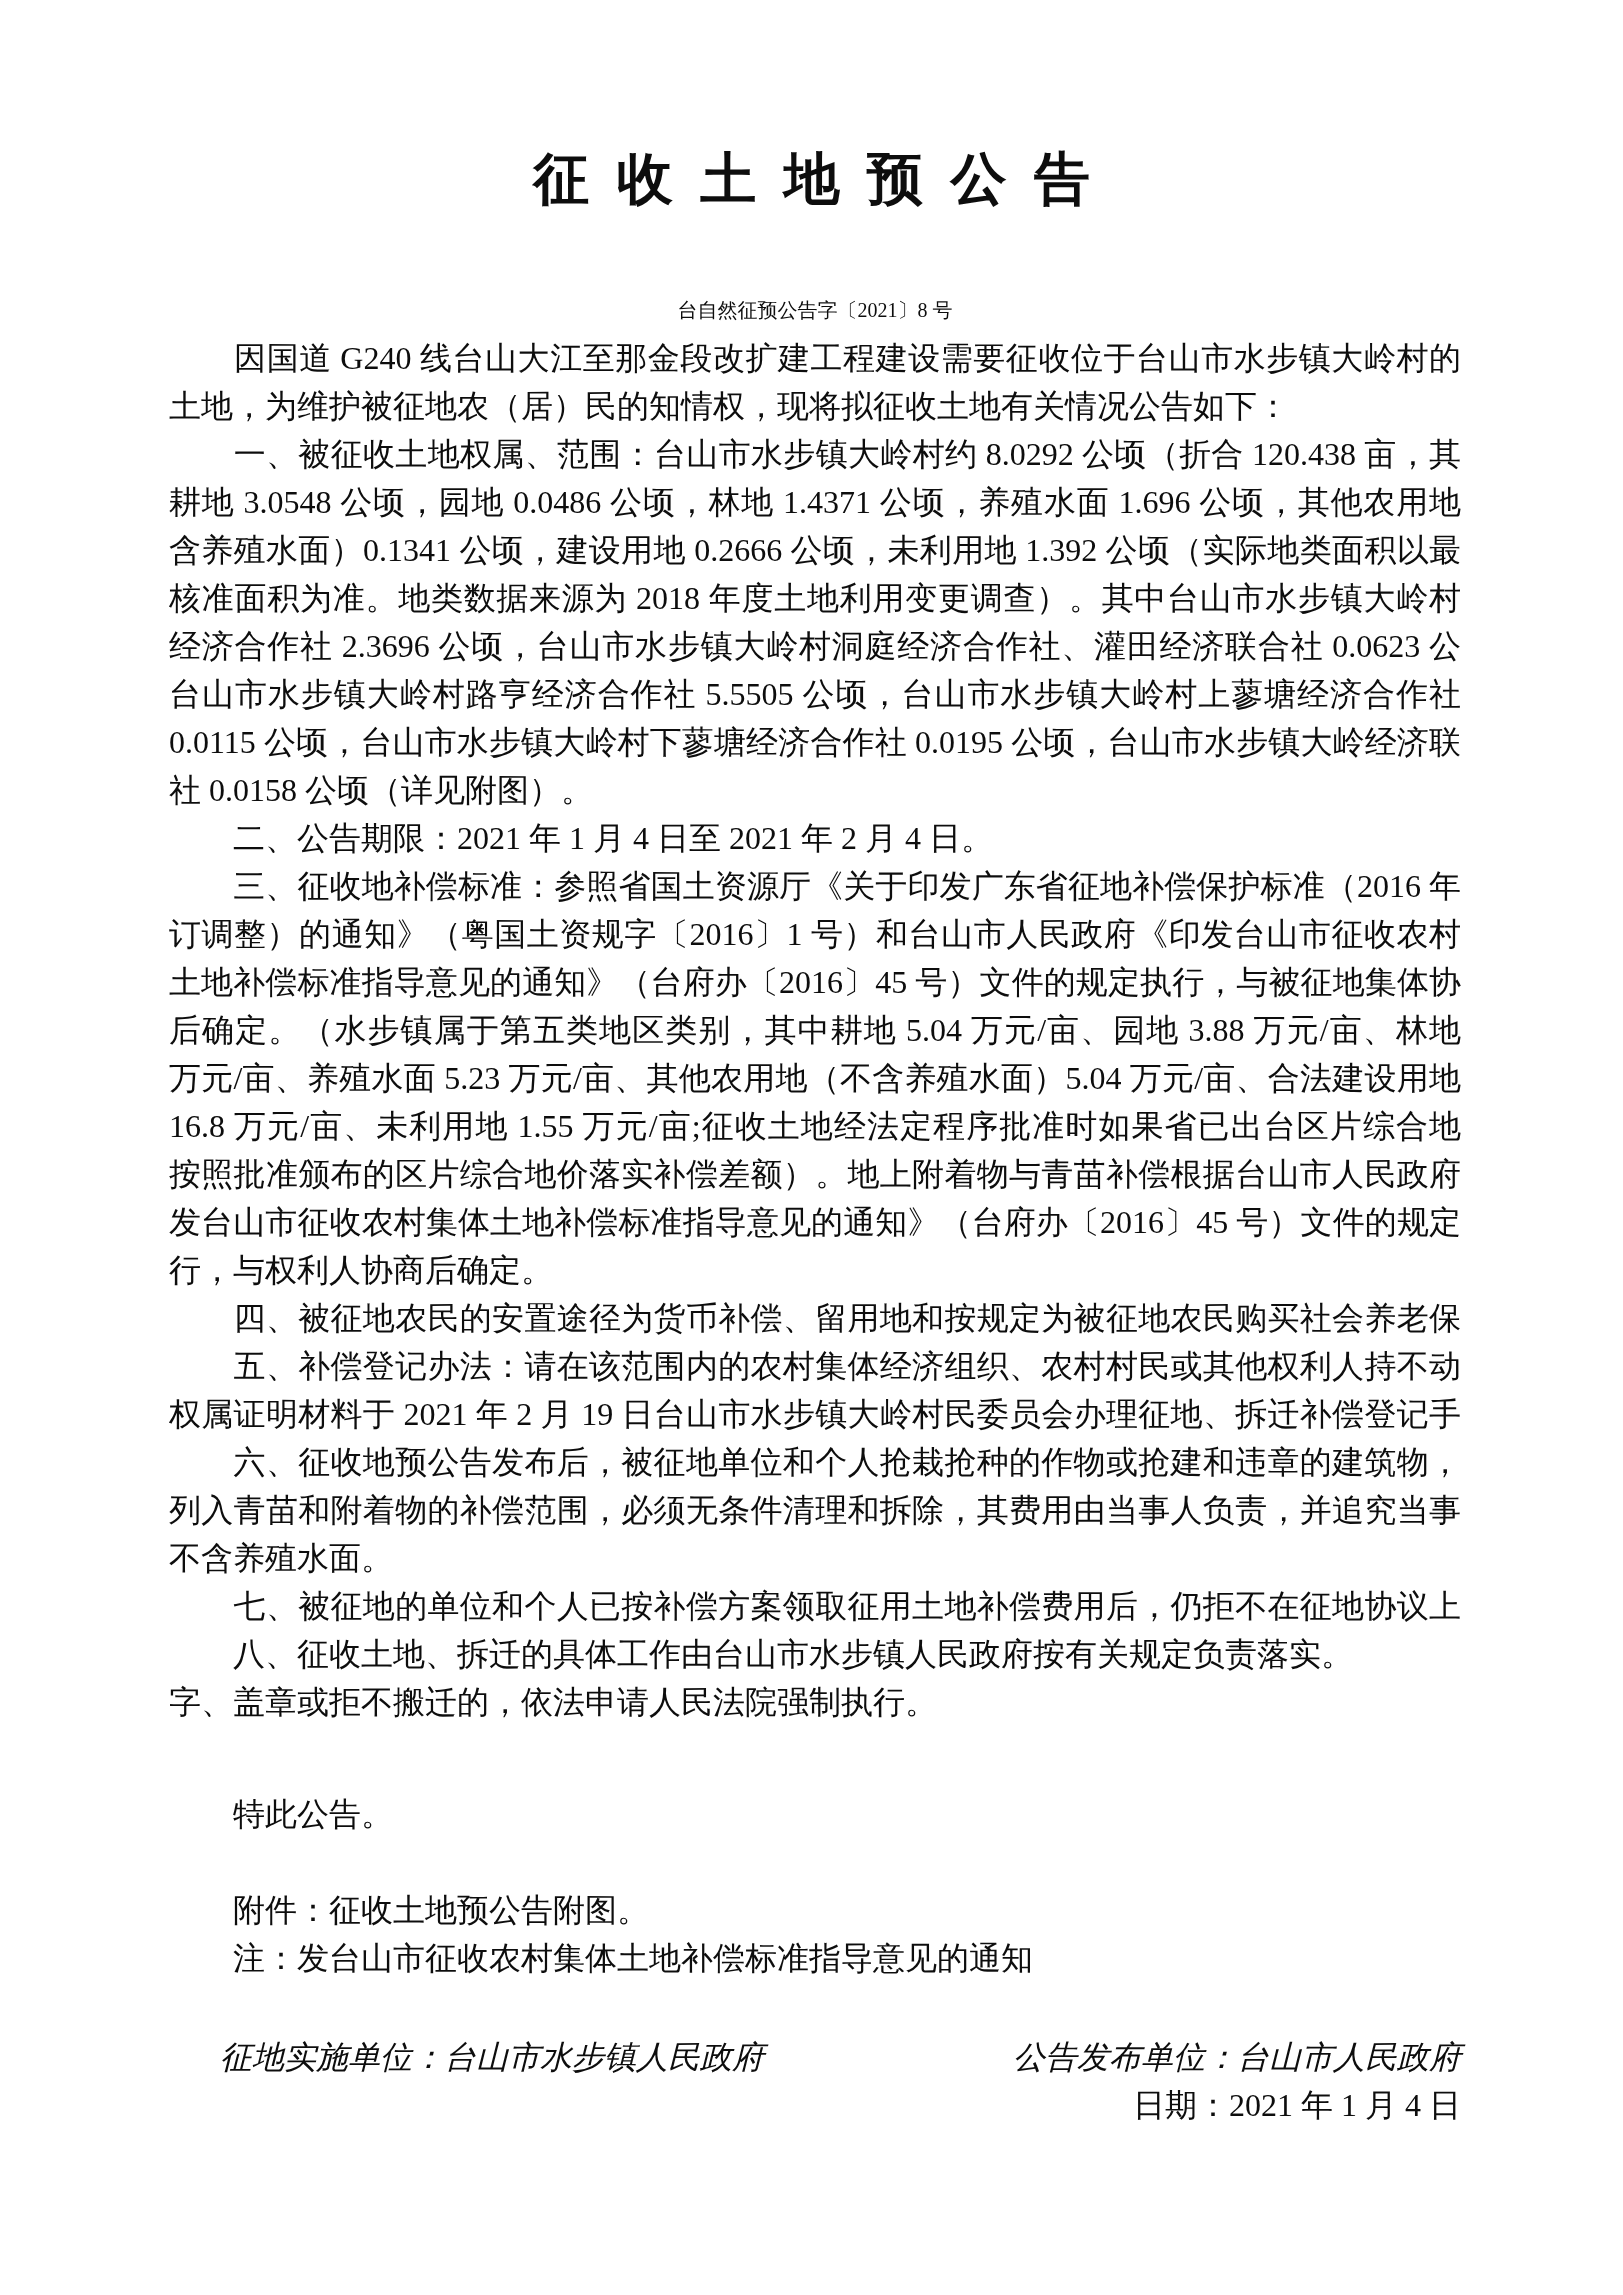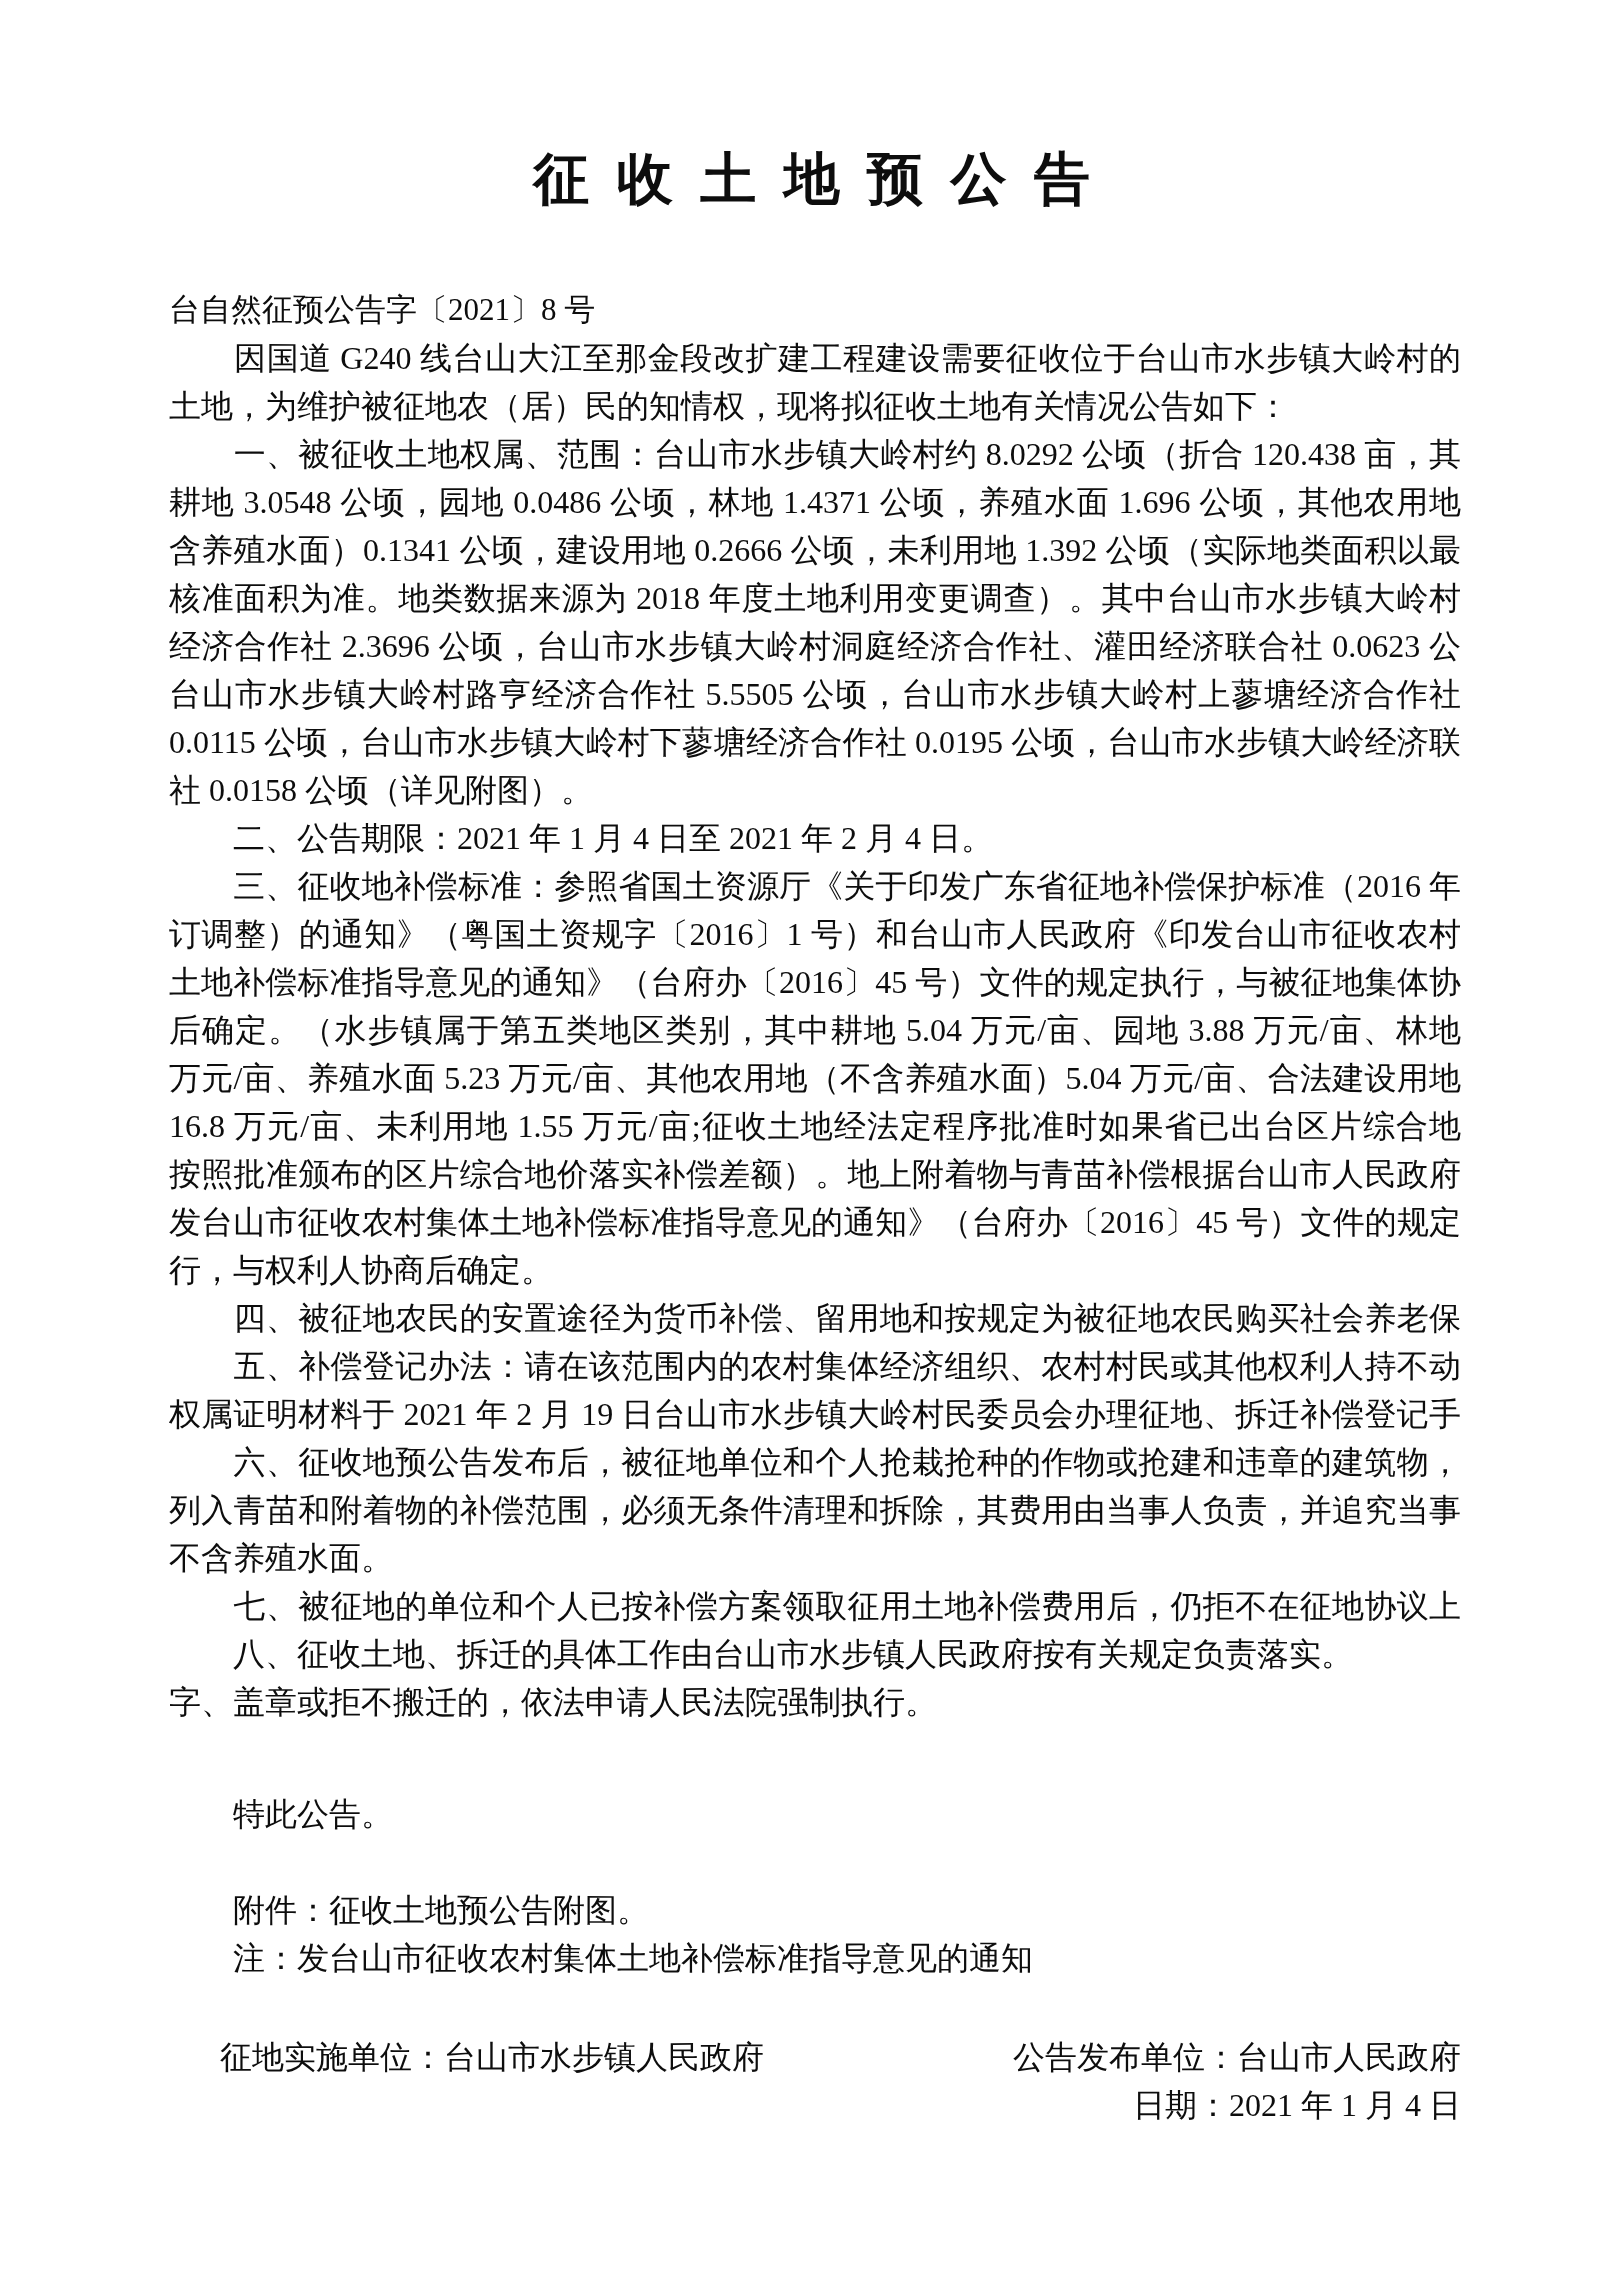--- a/index.html
+++ b/index.html
@@ -21,22 +21,22 @@
   .title {
     text-align: center;
     font-size: 56px;
     font-weight: bold;
     line-height: 76px;
     letter-spacing: 0.12em;
     white-space: nowrap;
   }
   .doc-number {
     margin-top: 69px;
-    text-align: left;
-    font-size: 31px;
+    text-align: center;
+    font-size: 20px;
     line-height: 48px;
   }
   .body-text { font-size: 32px; }
   .line {
     height: 48px;
     line-height: 48px;
     overflow: hidden;
     text-align: justify;
     text-justify: inter-character;
   }
@@ -44,20 +44,21 @@
   .closing    { margin-top: 64px; }
   .attachment { margin-top: 48px; }
   .note       { margin-top: 0; }
   .footer-row {
     margin-top: 51px;
     display: flex;
     justify-content: space-between;
     padding-left: 51px;
     font-size: 32px;
     line-height: 48px;
+    font-style: italic;
   }
   .date-line {
     text-align: right;
     font-size: 32px;
     line-height: 48px;
   }
 </style>
 </head>
 <body>
 

